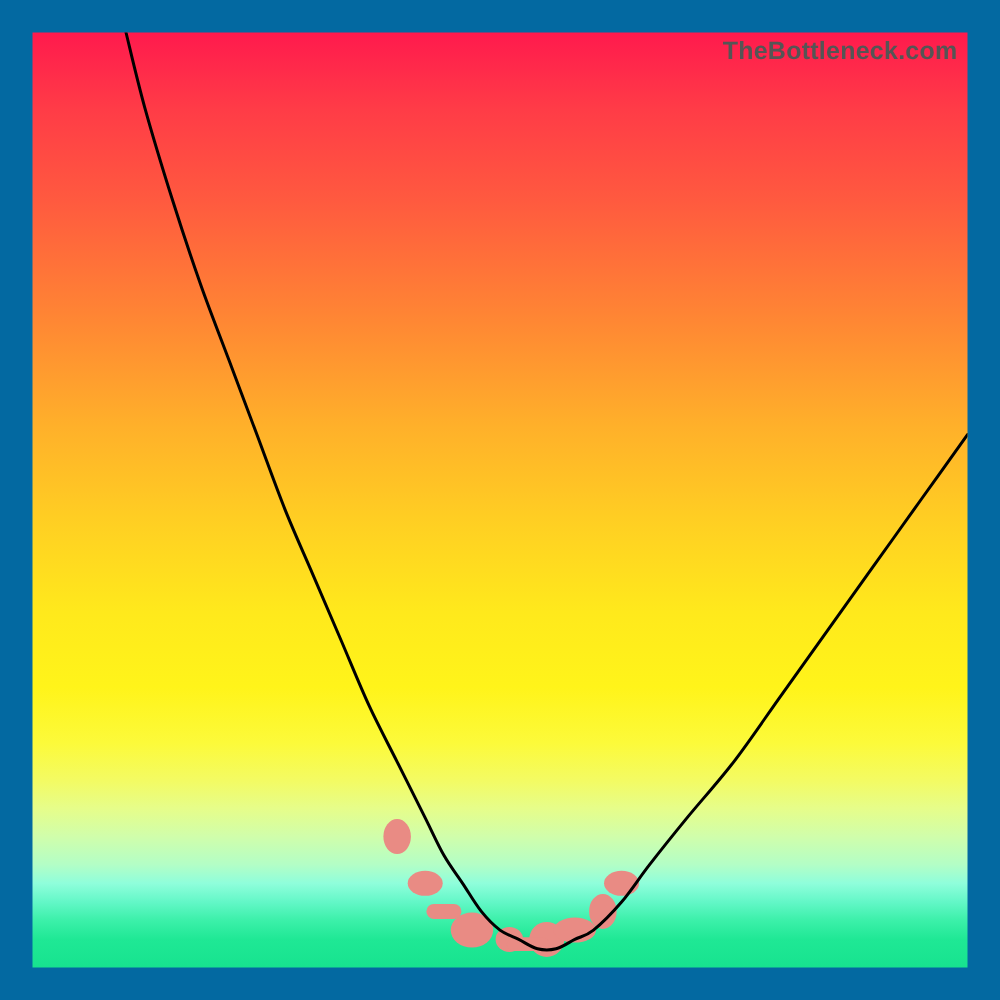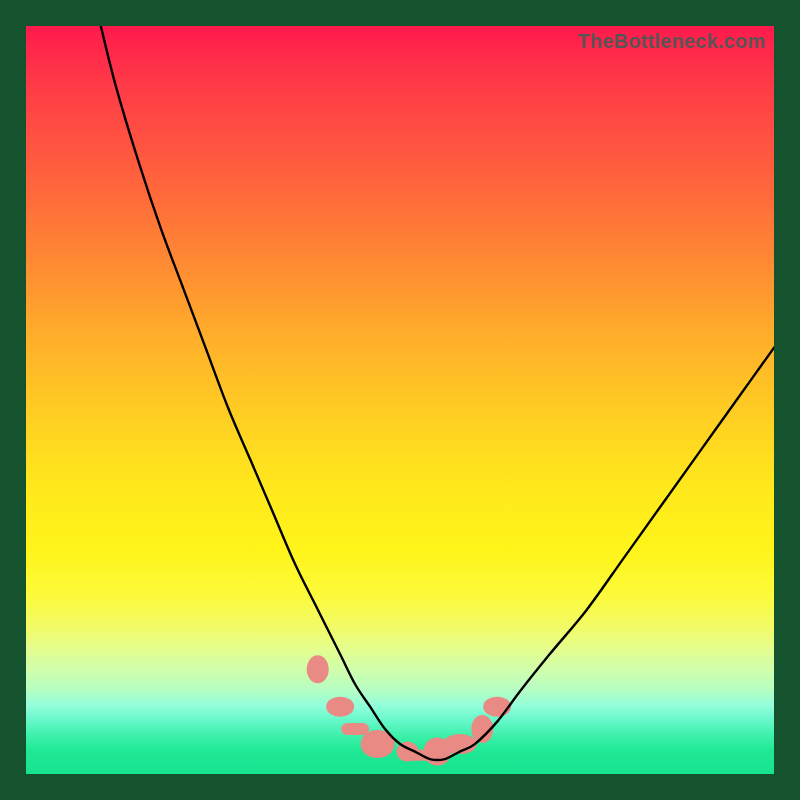--- a/index.html
+++ b/index.html
@@ -8,21 +8,21 @@
     width: 800px;
     height: 800px;
     overflow: hidden;
     background: #000;
     font-family: Arial, Helvetica, sans-serif;
   }
   .frame {
     position: relative;
     width: 800px;
     height: 800px;
-    background: #14532d;
+    background: #0369a1;
   }
   .plot-area {
     position: absolute;
     left: 26px;
     top: 26px;
     width: 748px;
     height: 748px;
     
     background: linear-gradient(
       to bottom,

